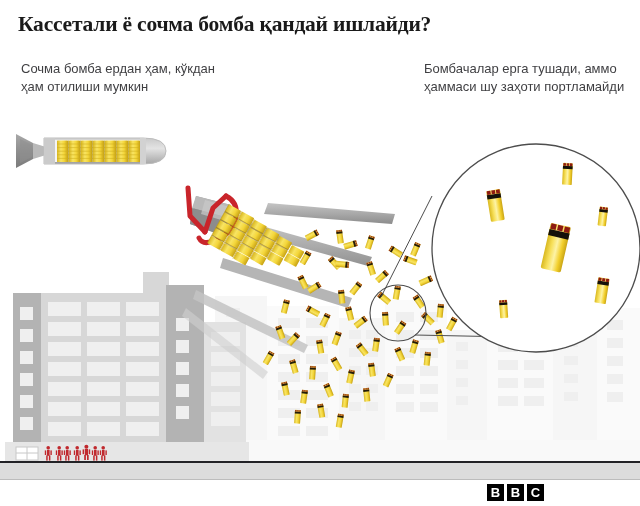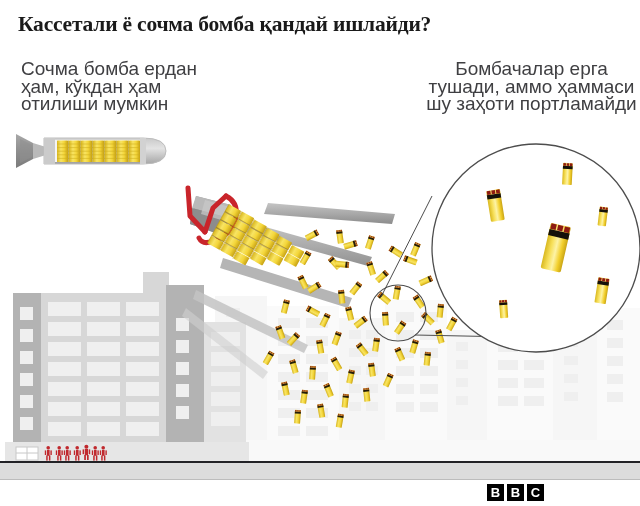--- a/index.html
+++ b/index.html
@@ -33,27 +33,27 @@
     font-size: 21.5px;
     line-height: 28px;
     letter-spacing: -0.2px;
     color: #1a1a1a;
     white-space: nowrap;
   }
   
   .caption {
     position: absolute;
     font-family: "Liberation Sans", sans-serif;
-    font-size: 19px;
+    font-size: 13px;
     line-height: 17.6px;
     color: #3f3f42;
   }
   #caption-1 { left: 21px;  top: 60px;  width: 200px; }
   #caption-2 { left: 250px; top: 60px;  width: 160px; }
-  #caption-3 { left: 424px; top: 60px;  width: 215px; text-align: center; }
+  #caption-3 { left: 424px; top: 60px;  width: 215px; }
 
   
   .layer {
     position: absolute;
     left: 0; top: 0;
     width: 640px;
     height: 506px;
   }
   #svg-city      { z-index: 1; }
   #svg-scene     { z-index: 2; }

